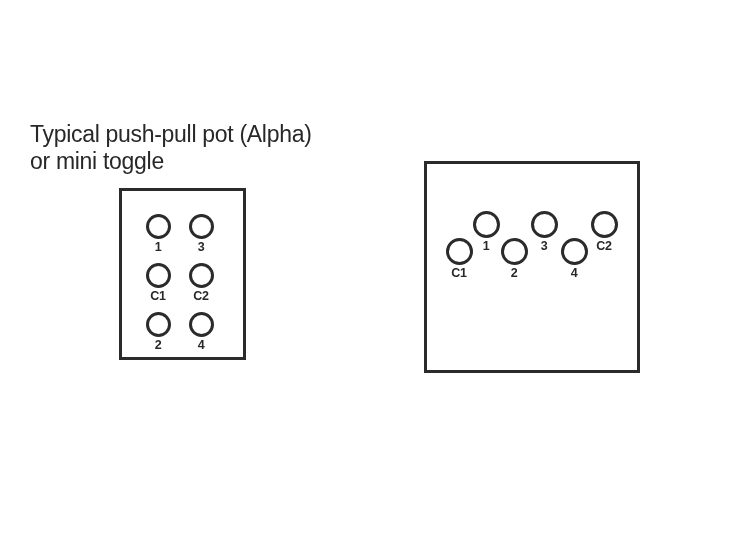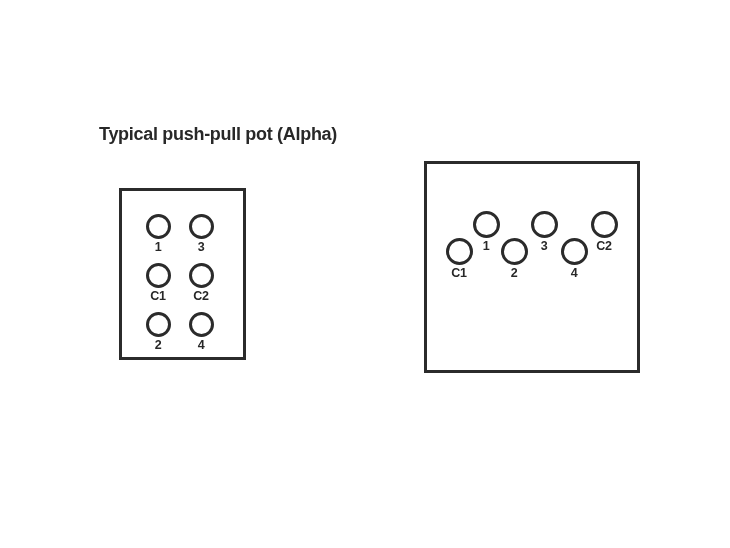--- a/index.html
+++ b/index.html
@@ -11,23 +11,23 @@
     position: relative;
     width: 730px;
     height: 548px;
     background: #ffffff;
     font-family: "Liberation Sans", sans-serif;
     color: #282828;
     overflow: hidden;
   }
   .diagram-title {
     position: absolute;
-    text-align: right;
-    font-weight: bold;
-    font-size: 18px;
+    text-align: left;
+    font-weight: normal;
+    font-size: 23px;
     line-height: 27px;
     letter-spacing: -0.3px;
     color: #282828;
     white-space: nowrap;
   }
   .left-title  { left: 30px;  top: 121px; width: 307px; }
   .right-title { left: 407px; top: 120px; width: 240px; }
   .pin-box {
     position: absolute;
     border: 3px solid #2b2b2b;
@@ -60,20 +60,21 @@
     line-height: 13px;
   }
 </style>
 </head>
 <body>
 
 <div class="canvas">
 
   <div class="diagram-title left-title">
     <div>Typical push-pull pot (Alpha)</div>
+    <div>or mini toggle</div>
   </div>
 
 
   <div class="pin-box left-box"></div>
   <div class="pin-box right-box"></div>
 
   <div class="pin-layer" id="pin-layer">
       <div class="pin-circle" style="width: 25px; height: 25px; left: 145.5px; top: 213.5px;"></div>
       <div class="pin-label" style="left: 138px; top: 241px;">1</div>
       <div class="pin-circle" style="width: 25px; height: 25px; left: 188.5px; top: 213.5px;"></div>

